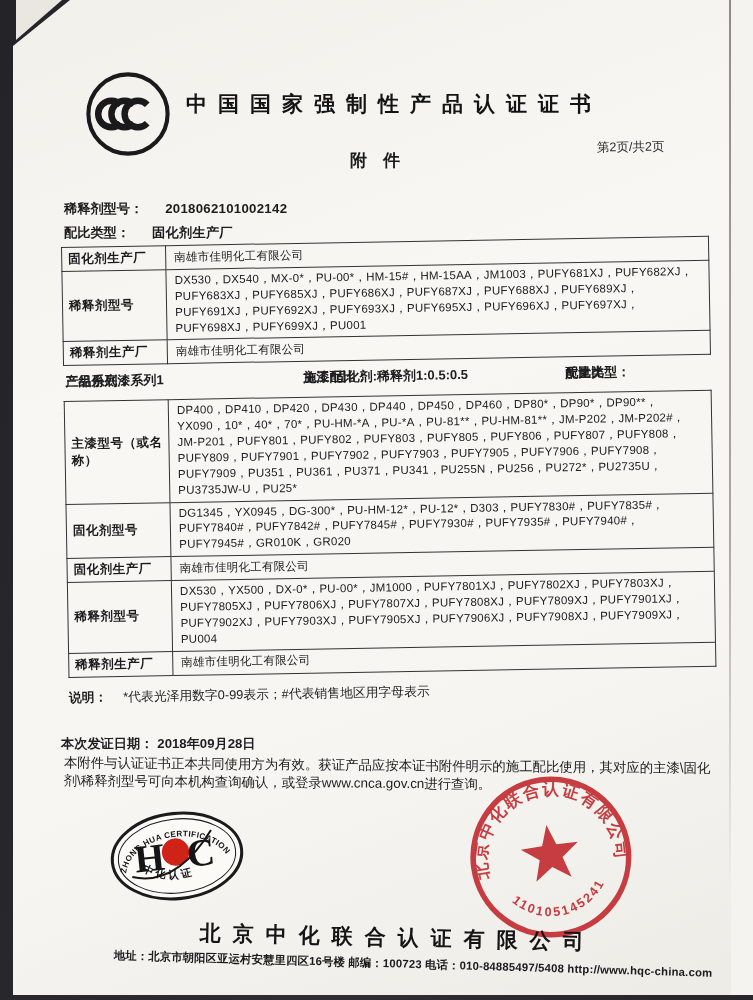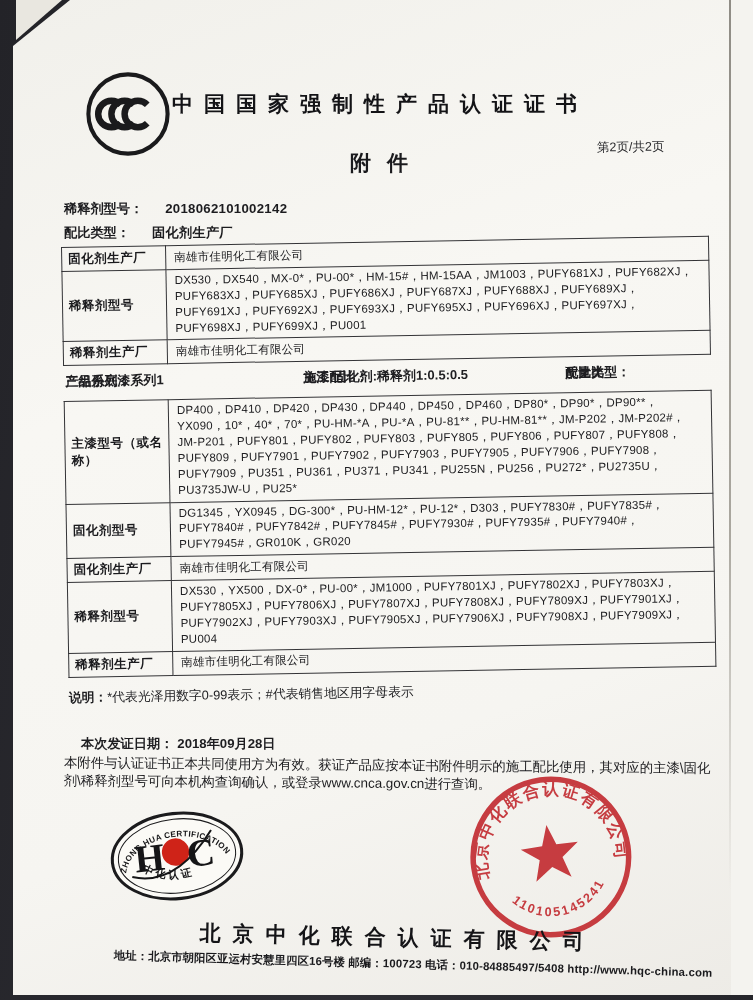--- a/index.html
+++ b/index.html
@@ -27,27 +27,27 @@
     z-index:2;
   }
   .right-strip {
     position:absolute; left:731px; top:0; width:22px; height:995px;
     background:#f4f3ef; z-index:1;
   }
   .content { position:absolute; inset:0; z-index:3; }
 
   .ccc-logo { position:absolute; left:84px; top:70px; width:88px; height:88px; }
   .doc-title {
-    position:absolute; left:172px; top:90px;
+    position:absolute; left:186px; top:90px;
     font-size:21px; font-weight:700; letter-spacing:11px; color:#131316;
     white-space:nowrap;
   }
   .attachment {
     position:absolute; left:350px; top:149px;
-    font-size:21px; font-weight:700; letter-spacing:16px; color:#1a1a1d;
+    font-size:17px; font-weight:700; letter-spacing:16px; color:#1a1a1d;
     white-space:nowrap;
     text-align:center;
   }
   .page-indicator {
     position:absolute; left:597px; top:139px; font-size:12.5px; color:#2a2a2d;
     transform:rotate(-1deg);
   }
   .cert-line { position:absolute; left:64px; font-size:13.2px; font-weight:600; color:#1c1c1f; }
   .cert-number { top:200px; }
   .cert-unit  { top:224px; }
@@ -67,23 +67,23 @@
     font-size:11.5px; padding:3px 8px; line-height:1.38; letter-spacing:0.25px;
     color:#202023; vertical-align:middle; font-weight:500;
   }
   .series-line { position:relative; height:24px; margin-top:7px; font-size:13px; font-weight:600; }
   .series-line span { position:absolute; white-space:nowrap; }
   .series-pos-1 { left:2px; }
   .series-pos-2 { left:240px; }
   .series-pos-3 { left:502px; }
   .mid .t2 { margin-top:4px; }
   .note-line { margin-top:12px; font-size:12.8px; font-weight:500; color:#1d1d20; }
-  .note-line .note-label { font-weight:600; margin-right:0; }
-
-  .issue-date { position:absolute; left:81px; top:735px; font-size:13.2px; font-weight:600; }
+  .note-line .note-label { font-weight:600; margin-right:16px; }
+
+  .issue-date { position:absolute; left:61px; top:735px; font-size:13.2px; font-weight:600; }
   .issue-date .val { margin-left:4px; }
   .validity {
     position:absolute; left:64px; top:754px; width:650px;
     font-size:13.4px; line-height:1.32; font-weight:500; color:#1b1b1e;
     transform:rotate(0.5deg); transform-origin:0 0;
   }
 
   .hqc-logo { position:absolute; left:106px; top:808px; width:142px; height:96px; transform:rotate(-6deg); }
   .seal {
     position:absolute; left:446px; top:768px; width:210px; height:180px;

